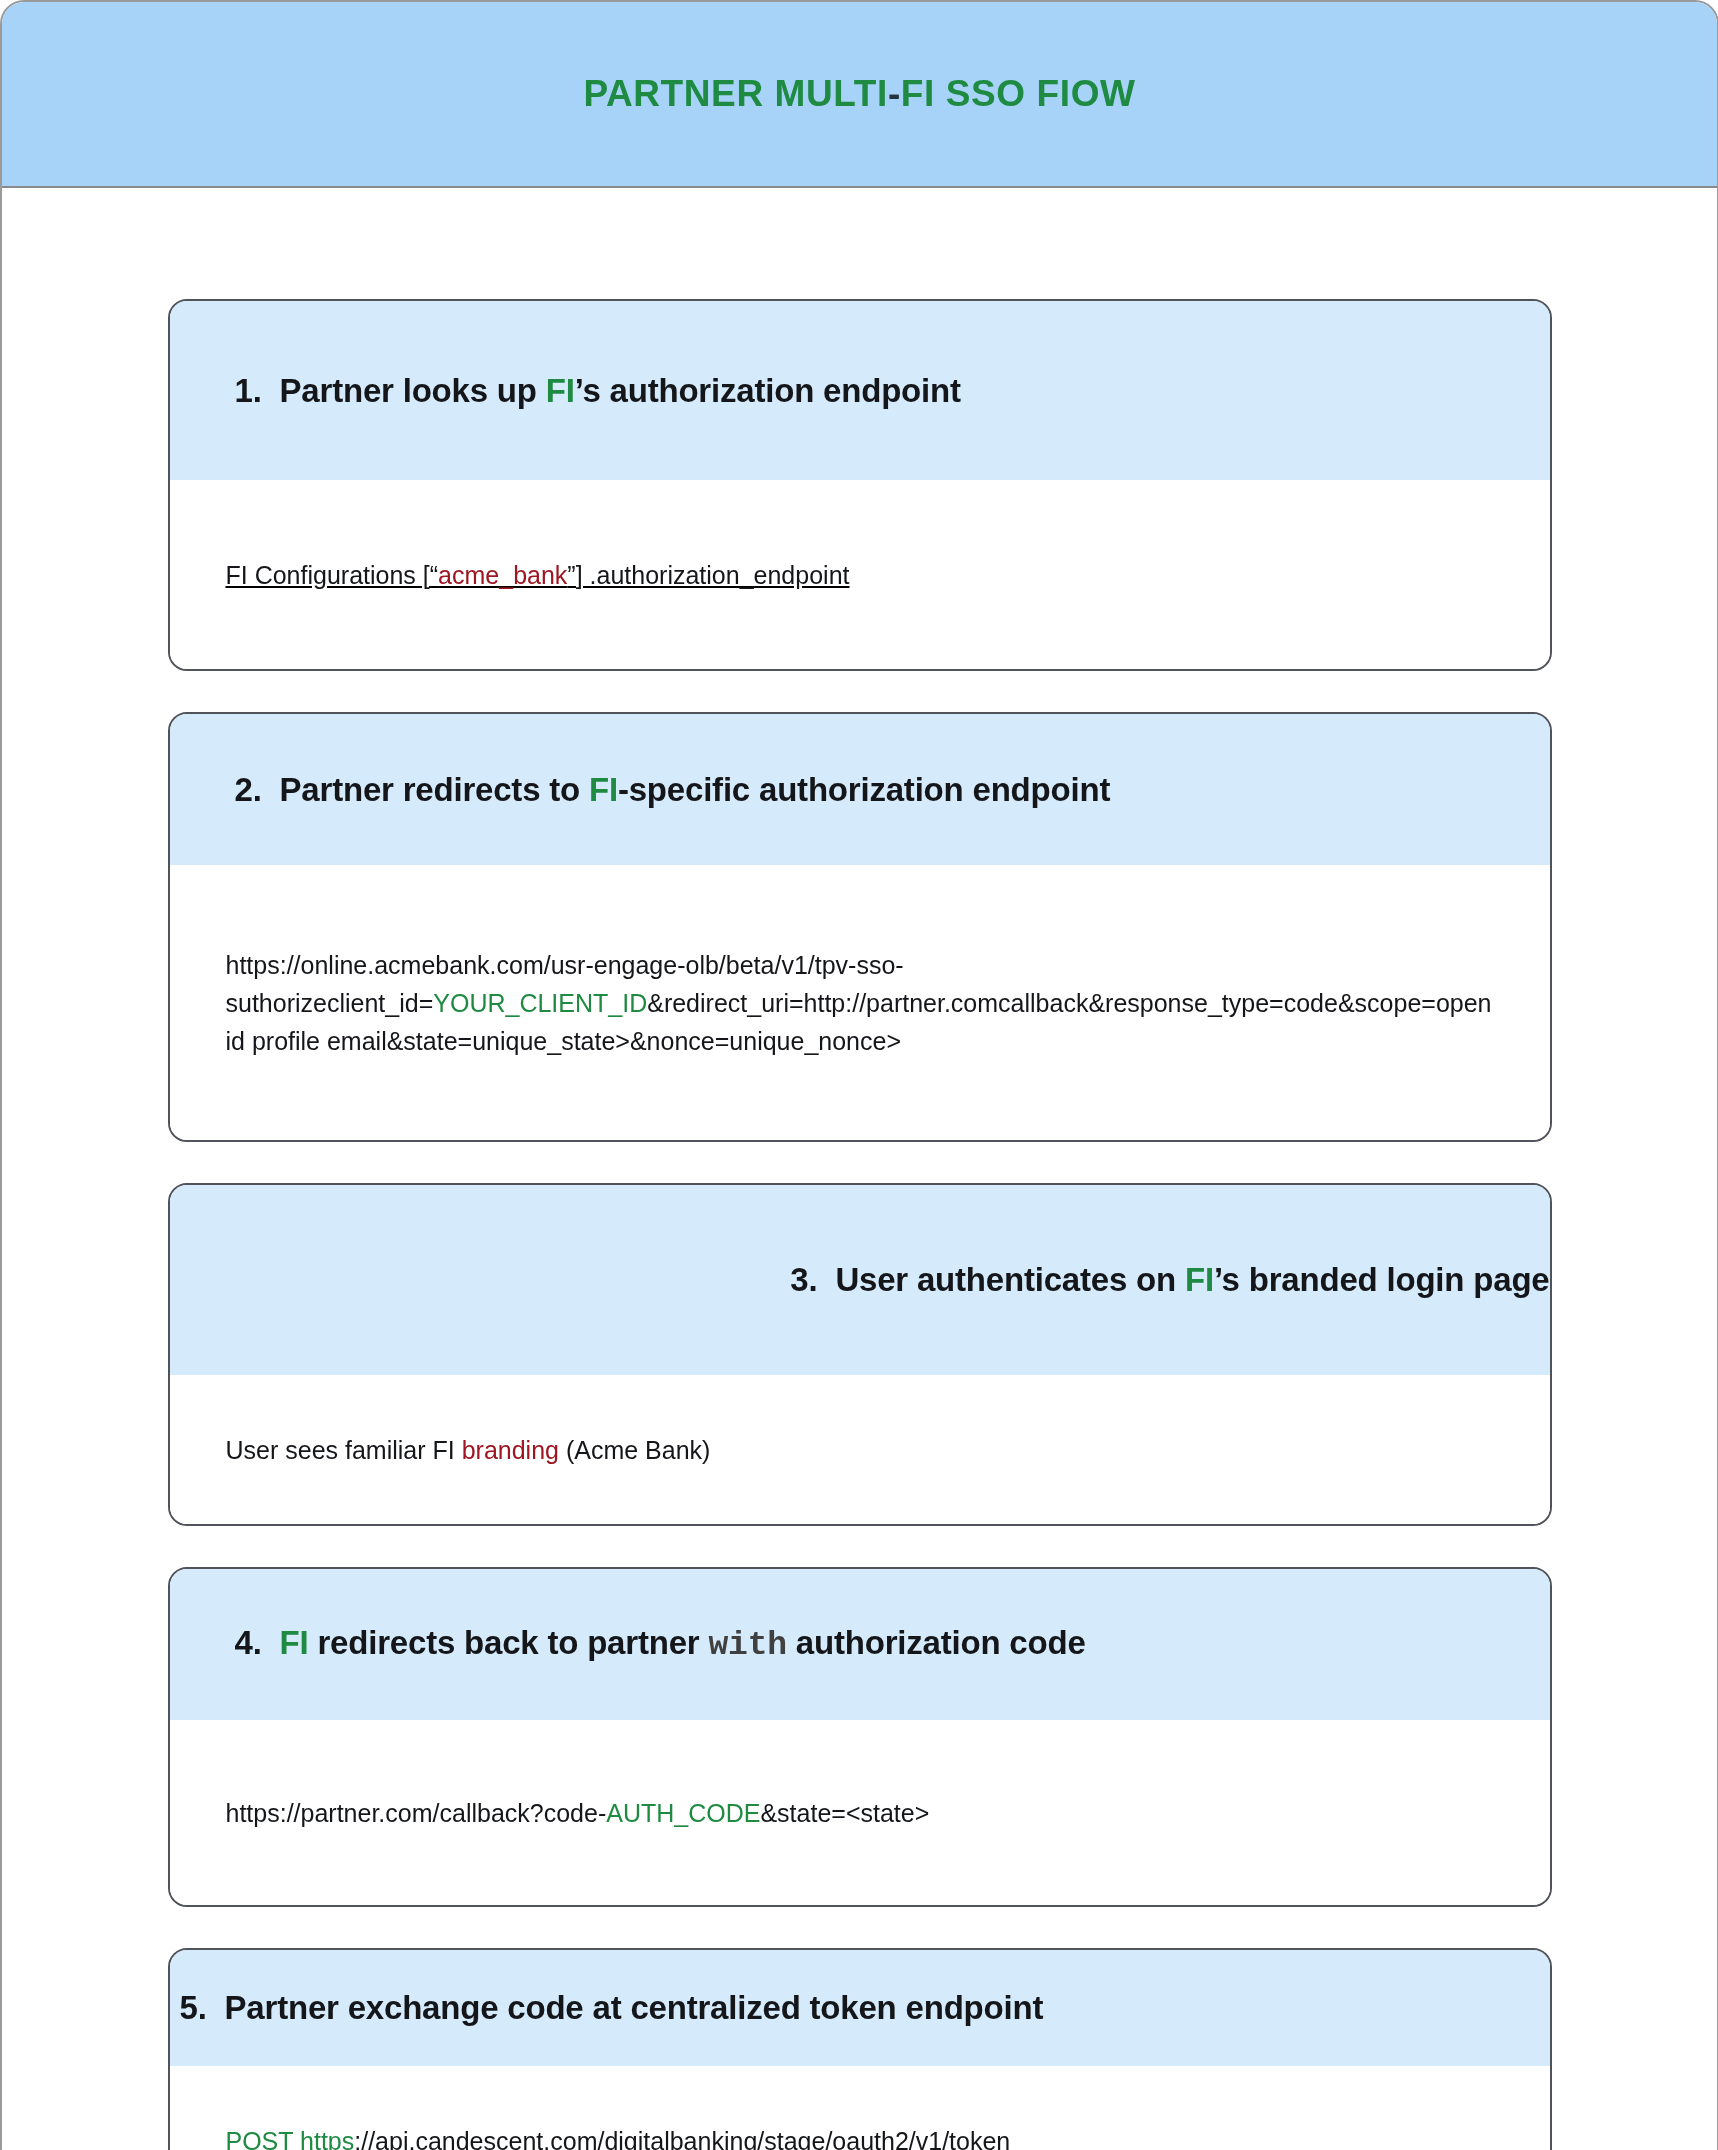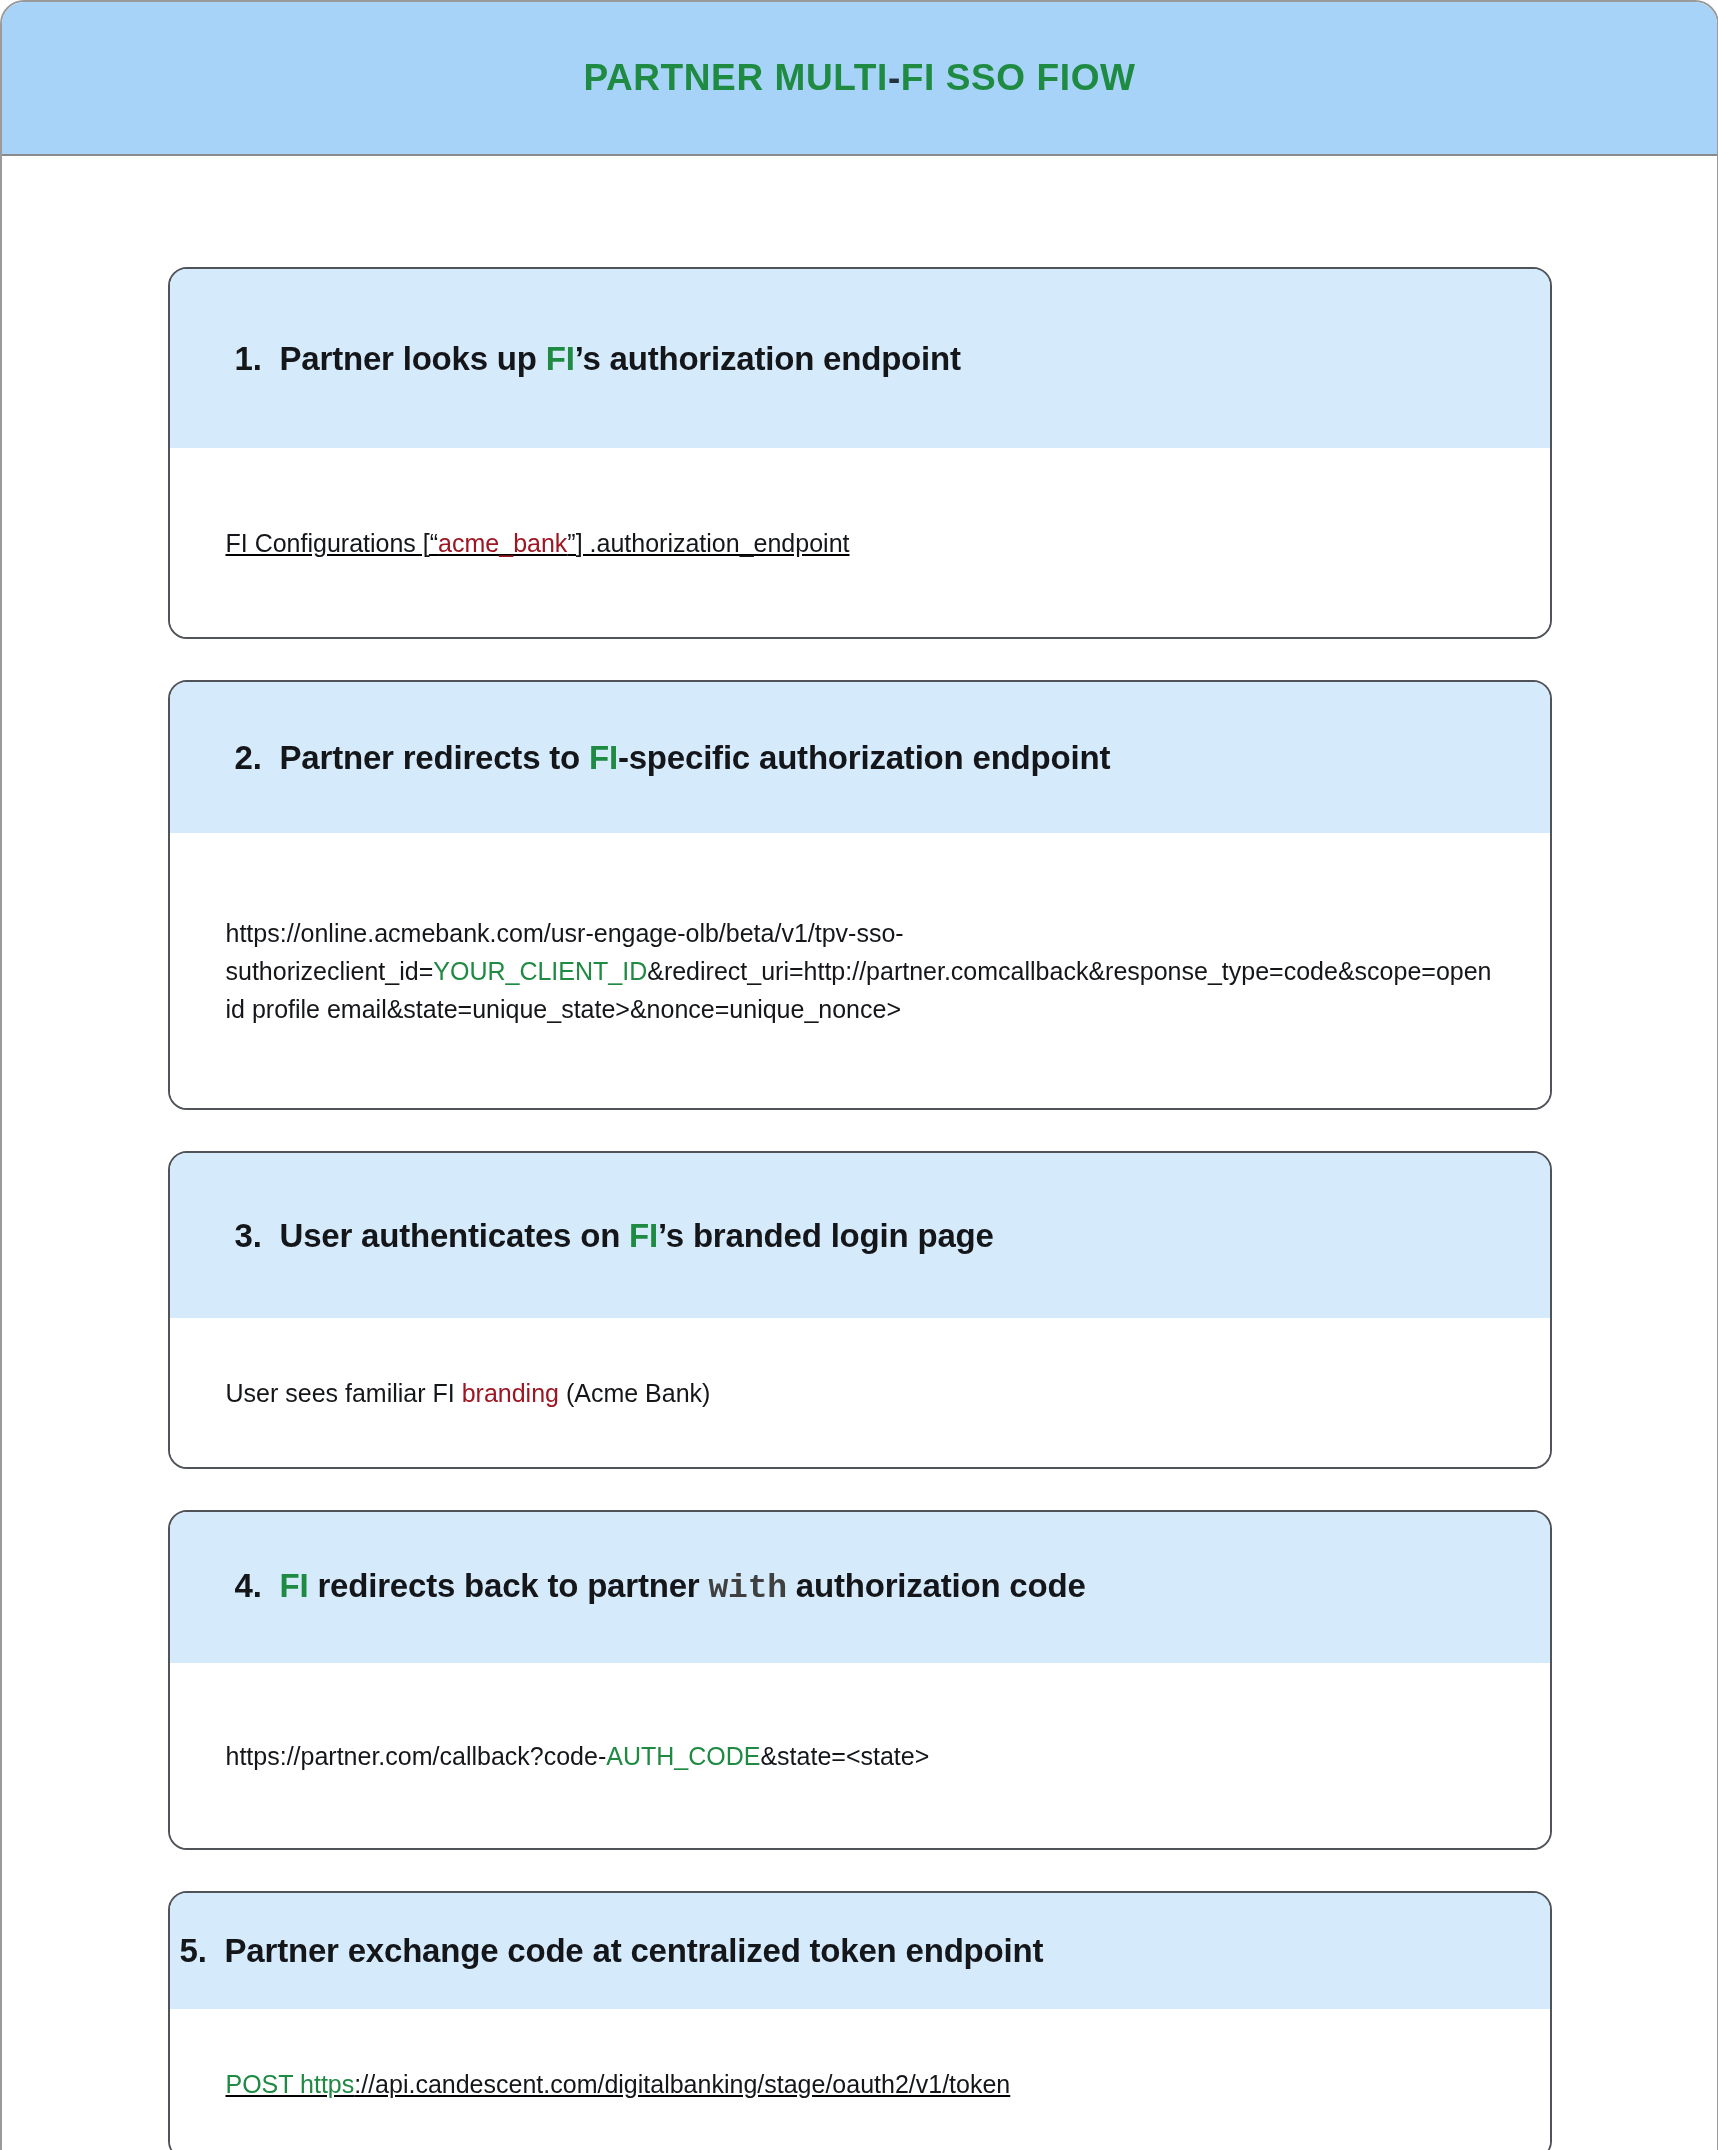--- a/index.html
+++ b/index.html
@@ -20,21 +20,21 @@
     height: 2173px;
     box-sizing: border-box;
     background: #ffffff;
     border: 2.6px solid #9a9a9a;
     border-radius: 24px;
     overflow: hidden;
   }
 
   
   .title-banner {
-    height: 154px;
+    height: 186px;
     background: #a7d3f8;
     border-bottom: 2.6px solid #8a8a8a;
     display: flex;
     align-items: center;
     justify-content: center;
     box-sizing: border-box;
   }
   .title-text {
     color: #1e8a42;
     font-size: 37px;
@@ -105,21 +105,21 @@
   }
 
   
   #card-1 { margin-top: 111px; }
   #card-1 .step-card-head { height: 179px; }
   #card-1 .step-card-body { height: 189px; text-decoration: underline; }
 
   #card-2 .step-card-head { height: 151px; text-align: right; }
   #card-2 .step-card-body { height: 275px; }
 
-  #card-3 .step-card-head { height: 165px; }
+  #card-3 .step-card-head { height: 190px; justify-content: flex-end; }
   #card-3 .step-card-body { height: 149px; }
 
   #card-4 .step-card-head { height: 151px; }
   #card-4 .step-card-body { height: 185px; }
 
   #card-5 .step-card-head { height: 116px; padding-left: 10px; }
   #card-5 .step-card-body { height: 149px; text-decoration: underline; }
 
   .wrap-body { width: 100%; }
 </style>

